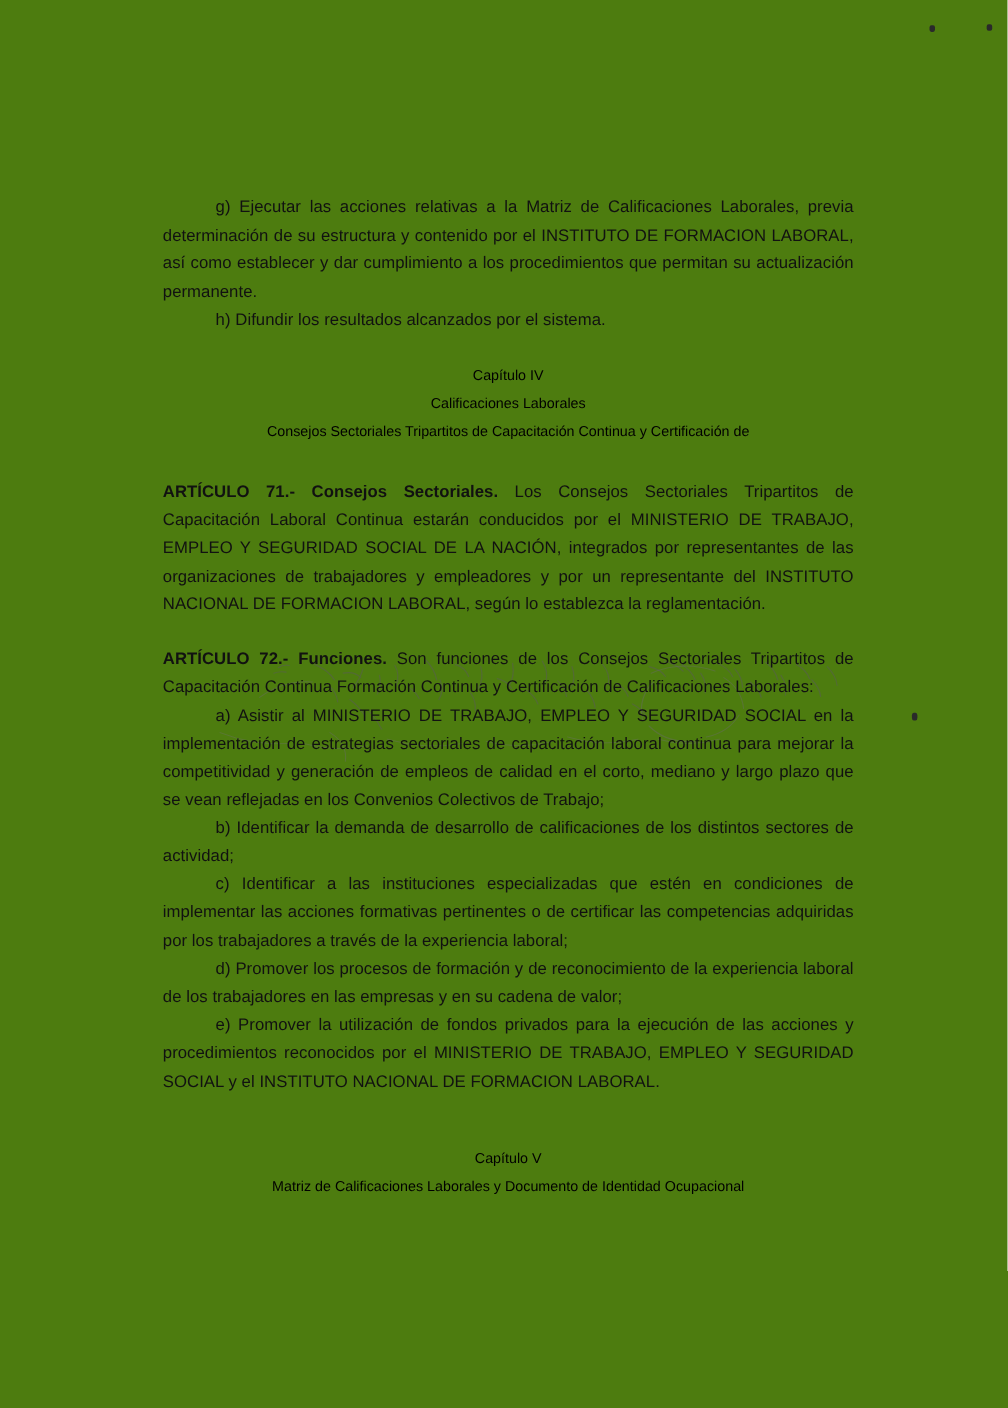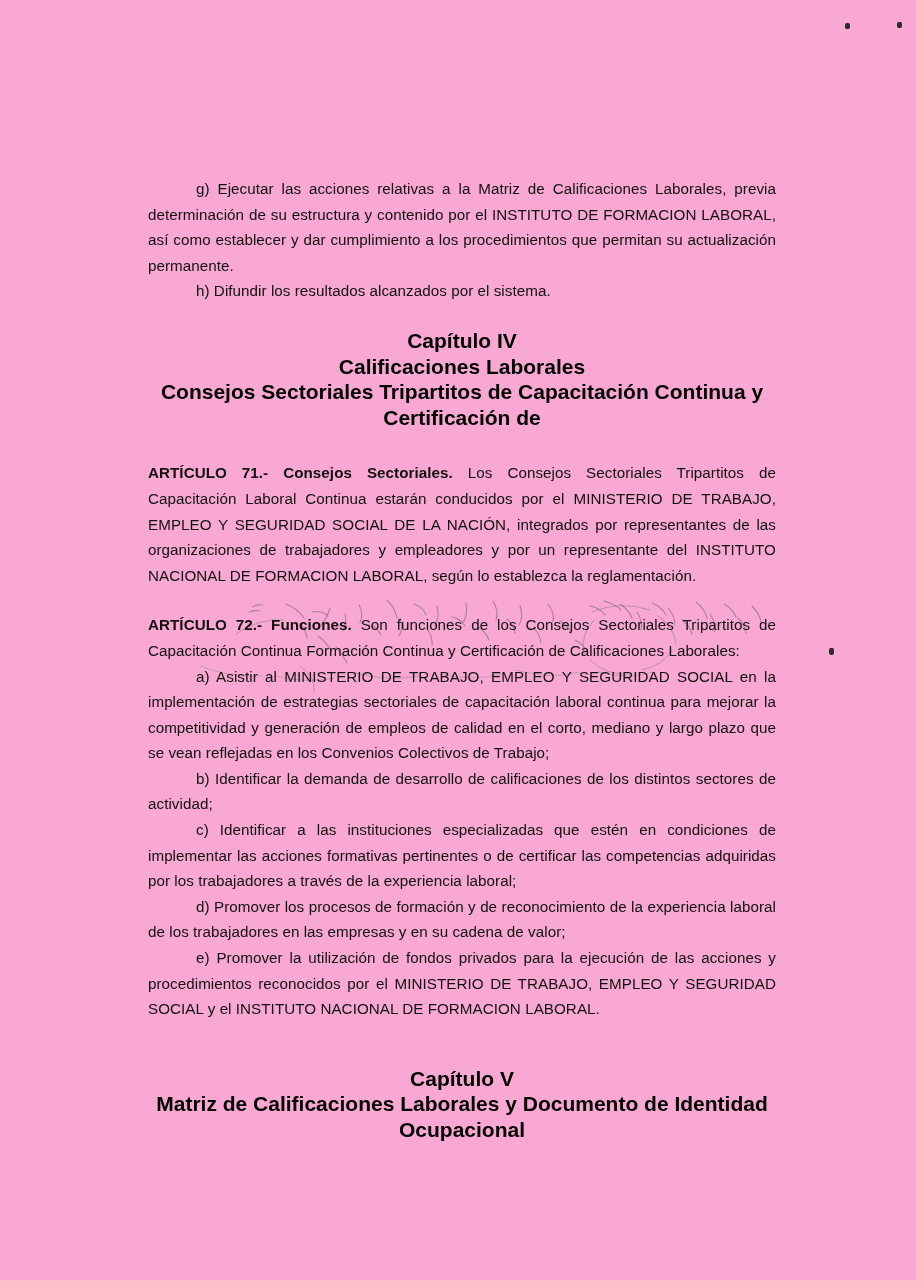--- a/index.html
+++ b/index.html
@@ -6,21 +6,21 @@
   html, body {
     margin: 0;
     padding: 0;
     background: #ffffff;
   }
 
   .page {
     position: relative;
     width: 916px;
     height: 1280px;
-    background: #f9a8d4;
+    background: #4d7c0f;
     overflow: hidden;
     font-family: "Liberation Sans", sans-serif;
     color: #000000;
   }
 
   .text-column {
     position: absolute;
     left: 148px;
     top: 176px;
     width: 628px;
@@ -48,23 +48,23 @@
   .para .bold {
     font-weight: bold;
     margin-top: 29px;
   }
   .gap-md { height: 24px; }
   .gap-lg { height: 30px; }
   .gap-xl { height: 44px; }
 
   .heading-block {
     text-align: center;
-    font-size: 21px;
+    font-size: 13px;
     line-height: 25.6px;
-    font-weight: bold;
+    font-weight: normal;
     color: #000000;
   }
 
   .heading-block .line {
     display: block;
     white-space: pre-wrap;
   }
 
   
   .speckle {

